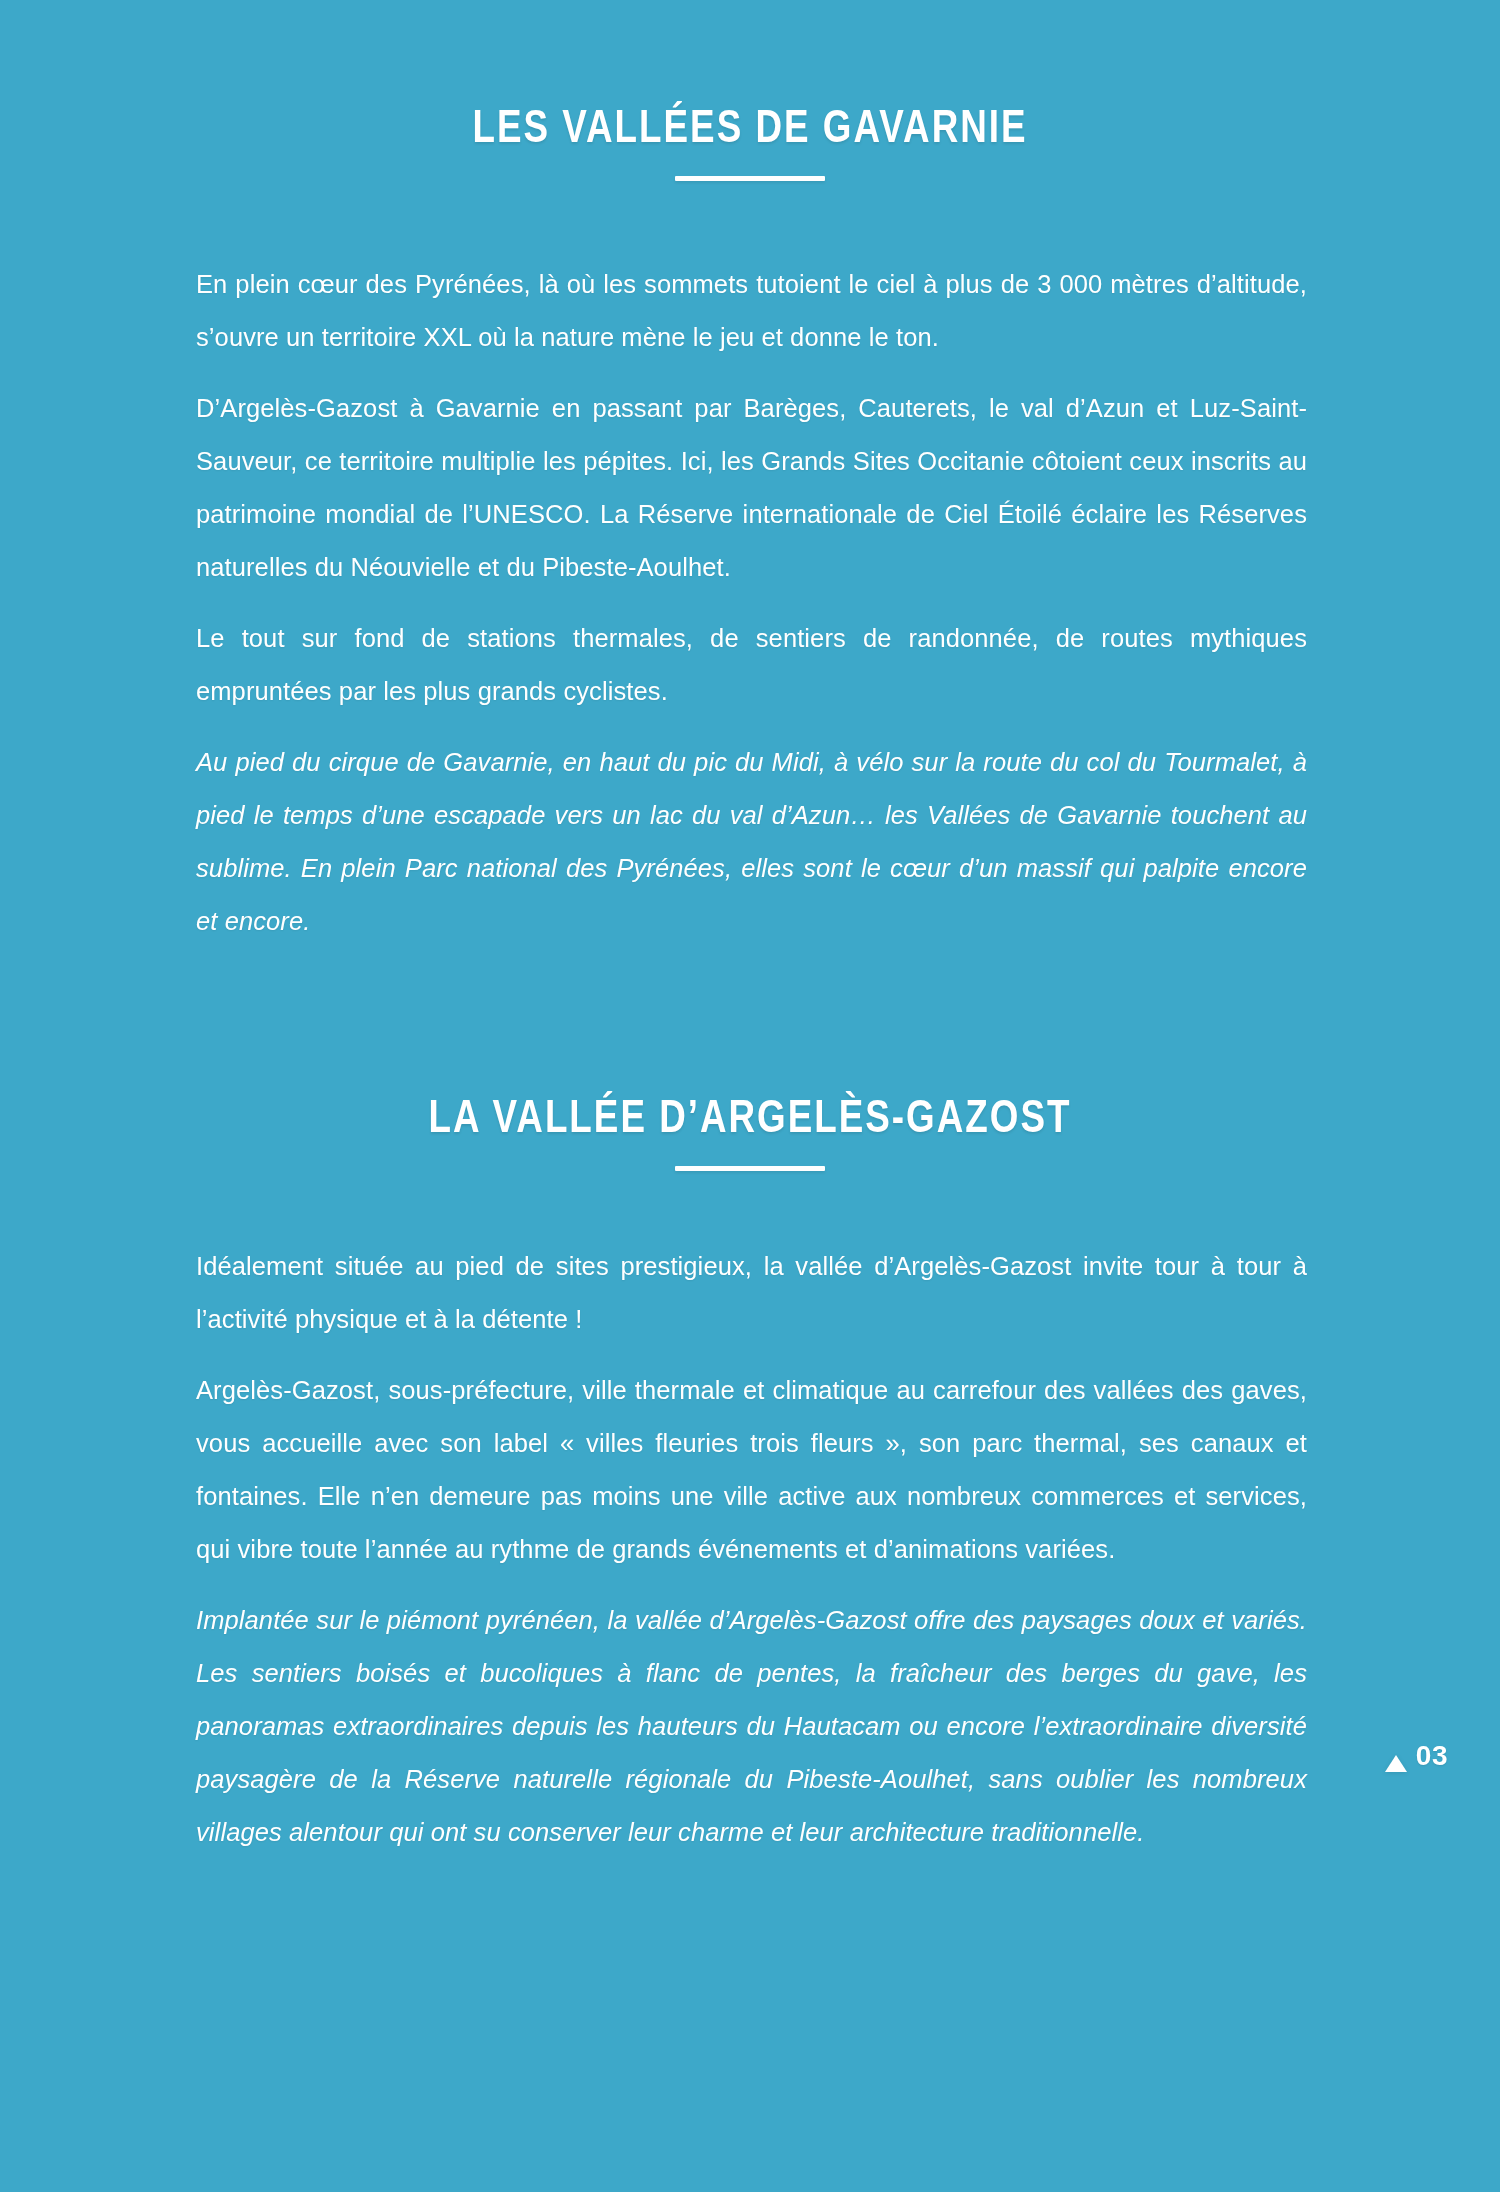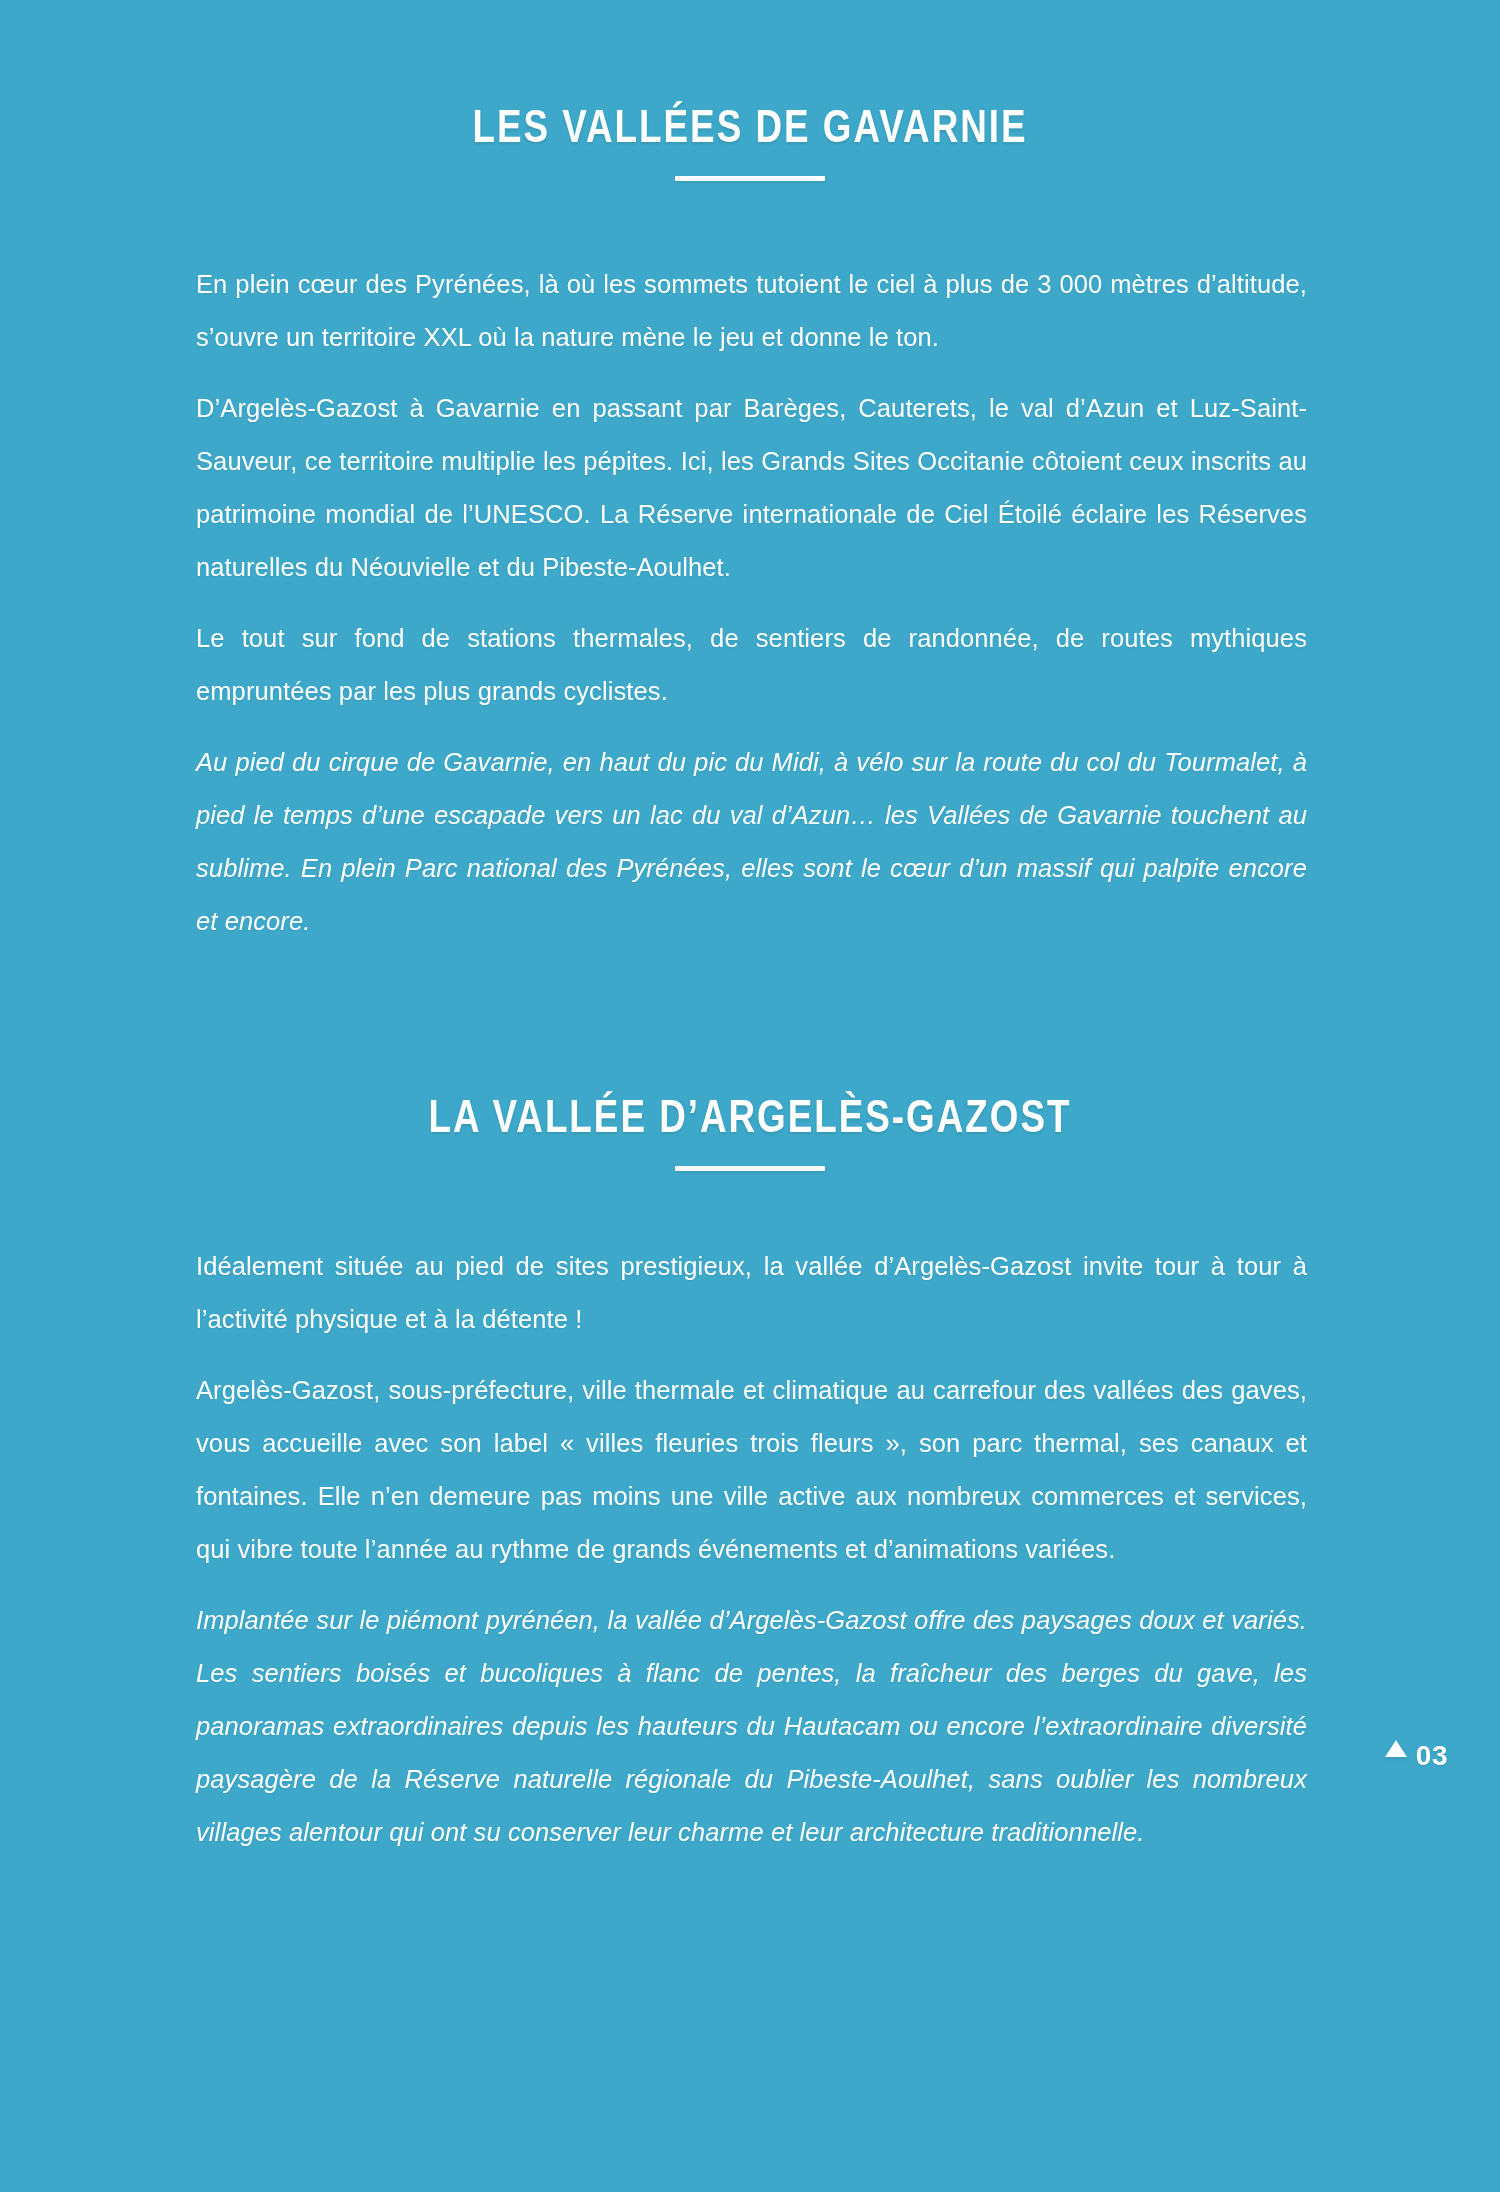--- a/index.html
+++ b/index.html
@@ -105,21 +105,21 @@
     left: 178px;
     width: 1147px;
   }
 
   
   .page-footer {
     position: absolute;
     right: 52px;
     bottom: 52px;
     display: flex;
-    align-items: flex-start;
+    align-items: flex-end;
     gap: 9px;
   }
 
   .footer-triangle {
     width: 0;
     height: 0;
     border-left: 11px solid transparent;
     border-right: 11px solid transparent;
     border-bottom: 17px solid #ffffff;
     display: block;

